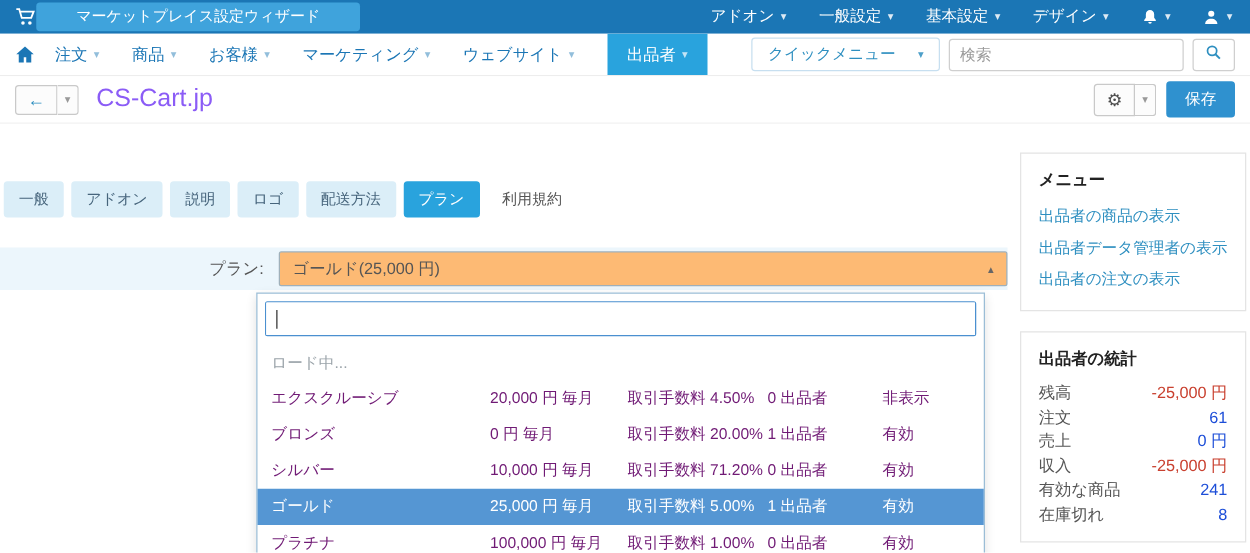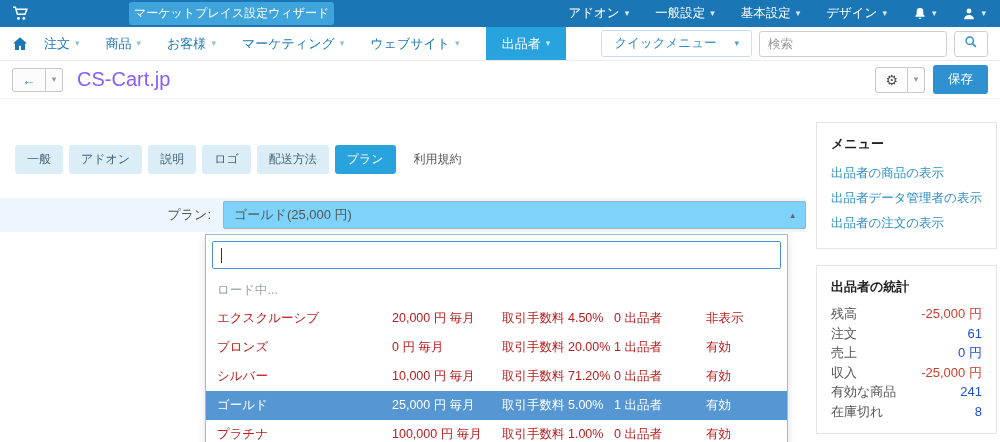--- a/index.html
+++ b/index.html
@@ -3,22 +3,22 @@
 <meta charset="utf-8">
 <style>
   * { margin:0; padding:0; box-sizing:border-box; }
   html,body { width:1000px; height:442px; overflow:hidden; background:#fff;
     font-family:"Liberation Sans", sans-serif; }
   a { text-decoration:none; }
 
   
   .topbar { height:27px; background:#1b76b5; display:flex; align-items:center; padding:0 14px 0 12px; }
   .cart-icon { width:17px; height:17px; display:flex; align-items:center; }
-  .wizard-btn { margin-left:100px; background:#3fa3dc; color:#fff; font-size:12px; border:none;
-    border-radius:3px; padding:3px 5px; cursor:pointer; white-space:nowrap; }
+  .wizard-btn { background:#3fa3dc; color:#fff; font-size:12px; border:none;
+    border-radius:3px; padding:3px 32px; cursor:pointer; white-space:nowrap; }
   .top-right { margin-left:auto; display:flex; align-items:center; gap:26px; }
   .top-menu { color:#fff; font-size:12.5px; display:flex; align-items:center; gap:5px; cursor:pointer; white-space:nowrap; }
   .caret { font-size:9px; line-height:1; opacity:.85; }
   .top-icon { width:14px; height:14px; display:flex; align-items:center; }
 
   
   .navbar { height:34px; background:#fff; border-bottom:1px solid #ededed; display:flex; align-items:stretch; padding-left:12px; }
   .home-item { display:flex; align-items:center; margin-right:16px; }
   .home-item svg { width:16px; height:16px; }
   .nav-item { display:flex; align-items:center; gap:5px; color:#1b76b5; font-size:13px; margin-right:26px; white-space:nowrap; }
@@ -45,40 +45,40 @@
   .gear-glyph { color:#4d4d4d; font-size:14px; line-height:1; }
   .page-title { font-size:20px; color:#8b5cf6; font-weight:400; margin-left:14px; }
   .title-right { margin-left:auto; display:flex; align-items:center; gap:8px; }
   .gear-split .split-main, .gear-split .split-caret { height:26px; }
   .save-btn { background:#2f91cf; color:#fff; border:none; border-radius:3px; font-size:12.5px;
     padding:6px 15px; cursor:pointer; }
 
   
   .content { display:flex; height:343px; }
   .main-col { flex:1; }
-  .tabs { margin:46px 0 0 15px; display:flex; gap:6px; }
+  .tabs { margin:46px 0 0 3px; display:flex; gap:6px; }
   .tab { border:none; border-radius:3px; font-size:12px; padding:6px 12px; background:#dbeef8; color:#47657c;
     cursor:pointer; white-space:nowrap; font-family:inherit; }
   .tab.active { background:#29a3dd; color:#fff; }
   .tab.plain { background:transparent; color:#555; }
 
   .form-row { margin-top:24px; height:34px; background:#ecf6fc; display:flex; align-items:center; margin-right:10px; }
   .form-label { width:223px; text-align:right; padding-right:12px; font-size:13px; color:#555; }
-  .select-box { width:583px; height:28px; background:#7dd3fc; border:1px solid #9fb0ba; border-radius:2px;
+  .select-box { width:583px; height:28px; background:#fdba74; border:1px solid #9fb0ba; border-radius:2px;
     display:flex; align-items:center; padding:0 10px; font-size:13px; color:#555; cursor:pointer; }
   .select-box .sel-caret { margin-left:auto; color:#666; font-size:9px; }
 
   .dropdown { margin:2px 0 0 205px; width:583px; background:#fff; border:1px solid #9bbdd6;
     box-shadow:0 3px 8px rgba(0,0,0,.12); }
   .dd-search-wrap { margin:6px; height:28px; border:1px solid #4b90d0; border-radius:2px; position:relative; background:#fff; }
   .dd-search-input { width:100%; height:100%; border:none; outline:none; padding:0 8px; font-size:13px; font-family:inherit; }
   .dd-caret-line { position:absolute; left:8px; top:6px; width:1px; height:15px; background:#333; }
   .dd-loading { padding:7px 11px 5px; font-size:12.5px; color:#9aa3a9; }
   .dd-option { height:29px; display:grid; grid-template-columns:175px 110px 112px 92px 1fr;
-    align-items:center; padding:0 11px; font-size:12.5px; color:#b91c1c; cursor:pointer; }
+    align-items:center; padding:0 11px; font-size:12.5px; color:#701a75; cursor:pointer; }
   .dd-option.selected { background:#5596d3; color:#fff; }
 
   
   .sidebar { width:202px; padding:23px 12px 0 0; }
   .side-box { border:1px solid #e4e4e4; background:#fff; padding:12px 14px; margin-bottom:16px; }
   .side-title { font-size:13px; font-weight:bold; color:#222; margin-bottom:8px; }
   .side-link { display:block; color:#2e8fc0; font-size:12.5px; line-height:25px; white-space:nowrap; }
   .stat-row { display:flex; justify-content:space-between; font-size:13px; line-height:19.5px; }
   .stat-label { color:#555; }
   .stat-value { color:#1d4ed8; }

